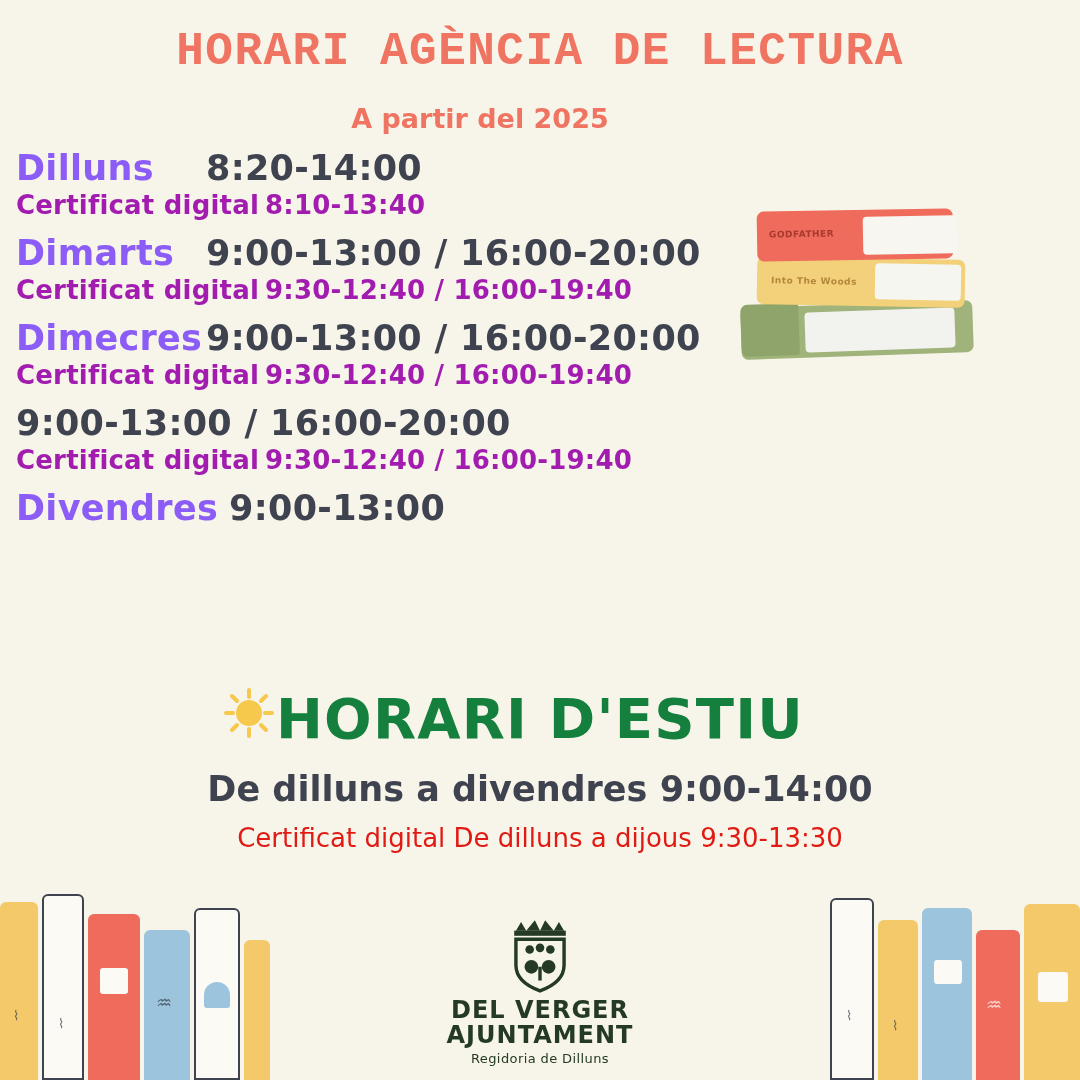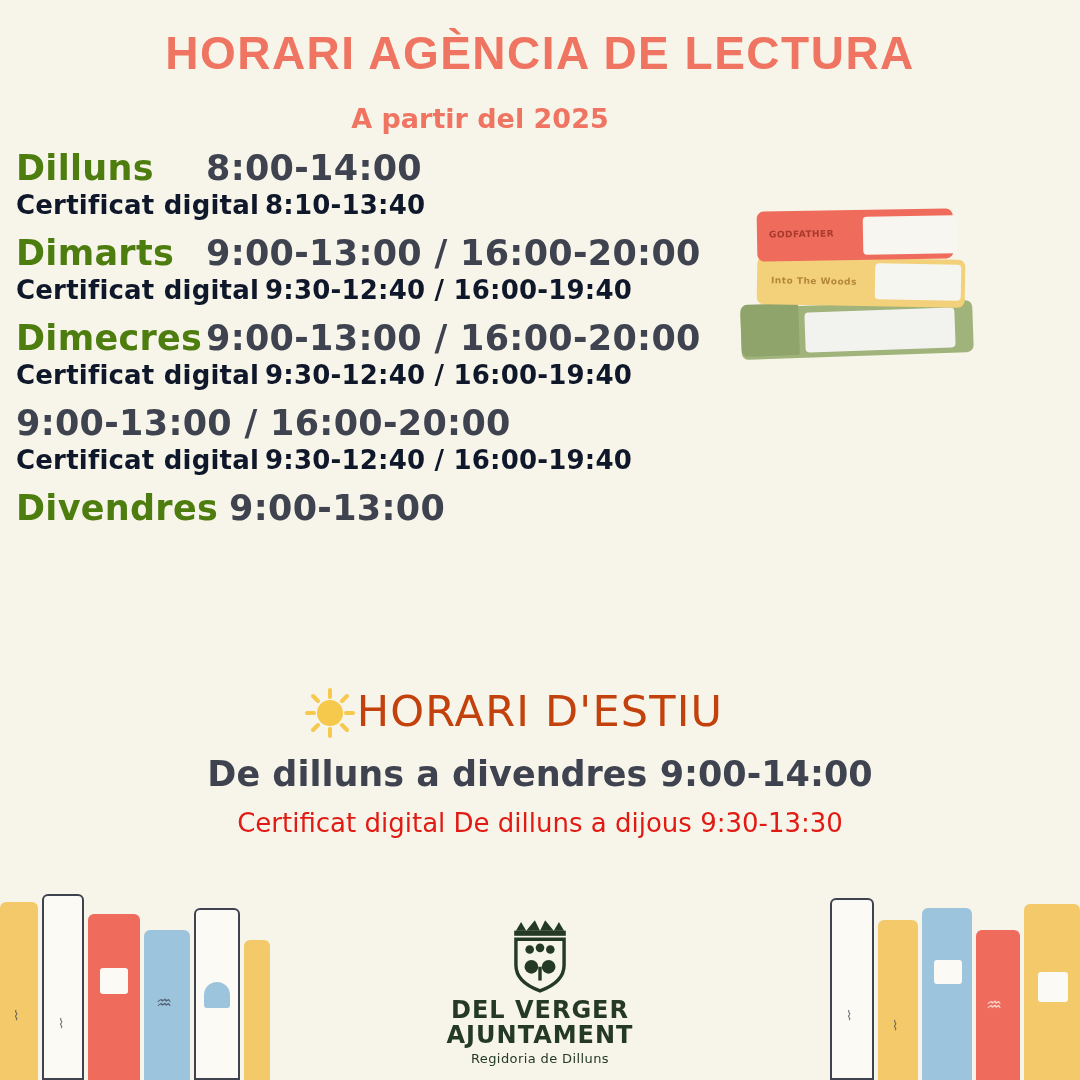--- a/index.html
+++ b/index.html
@@ -21,21 +21,21 @@
     background: #f7f5e9;
   }
 
   
   .title {
     position: absolute;
     top: 26px;
     left: 0;
     width: 1080px;
     text-align: center;
-    font-family: Liberation Sans, sans-serif;
+    font-family: Liberation Mono, monospace;
     font-weight: bold;
     font-size: 46px;
     letter-spacing: 1.5px;
     color: #ef7461;
     text-transform: uppercase;
   }
   .subtitle {
     position: absolute;
     top: 103px;
     left: 0;
@@ -54,54 +54,54 @@
     width: 720px;
   }
   .day-row {
     display: flex;
     align-items: baseline;
     margin-bottom: 2px;
   }
   .day-name {
     font-size: 35px;
     font-weight: bold;
-    color: #4d7c0f;
+    color: #8b5cf6;
     letter-spacing: 0.3px;
     min-width: 190px;
   }
   .day-hours {
     font-size: 35px;
     font-weight: bold;
     color: #3f4350;
     letter-spacing: 0.3px;
   }
   .cert-row {
     font-size: 26px;
     font-weight: bold;
-    color: #0f172a;
+    color: #a21caf;
     margin-bottom: 13px;
     letter-spacing: 0.2px;
   }
   .cert-row .cert-label { margin-right: 6px; }
   .day-block.last .day-name { min-width: 0; margin-right: 11px; }
 
   
   .summer-wrap {
     position: absolute;
     top: 686px;
     left: 0;
     width: 1080px;
     text-align: center;
   }
   .summer-title {
     position: relative;
     display: inline-block;
-    font-size: 43px;
-    font-weight: normal;
-    color: #c2410c;
+    font-size: 56px;
+    font-weight: bold;
+    color: #15803d;
     letter-spacing: 1.2px;
     text-transform: uppercase;
   }
   .sun {
     position: absolute;
     left: -52px;
     top: 2px;
     width: 50px;
     height: 50px;
   }
@@ -208,21 +208,21 @@
     <div class="bk" style="left:22px; top:14px; width:196px; height:50px; background:#ef6b5b; transform:rotate(-1deg);"></div>
     <div class="bk" style="left:128px; top:20px; width:94px; height:38px; background:#f7f6f0; border-radius:4px; transform:rotate(-1deg);"></div>
     <div class="bk-label" style="left:34px; top:33px; color:#a8392d;">GODFATHER</div>
   </div>
 
   <div class="schedule">
 
     <div class="day-block">
       <div class="day-row">
         <span class="day-name">Dilluns</span>
-        <span class="day-hours">8:00-14:00</span>
+        <span class="day-hours">8:20-14:00</span>
       </div>
       <div class="cert-row">
         <span class="cert-label">Certificat digital</span><span>8:10-13:40</span>
       </div>
     </div>
 
     <div class="day-block">
       <div class="day-row">
         <span class="day-name">Dimarts</span>
         <span class="day-hours">9:00-13:00 / 16:00-20:00</span>

